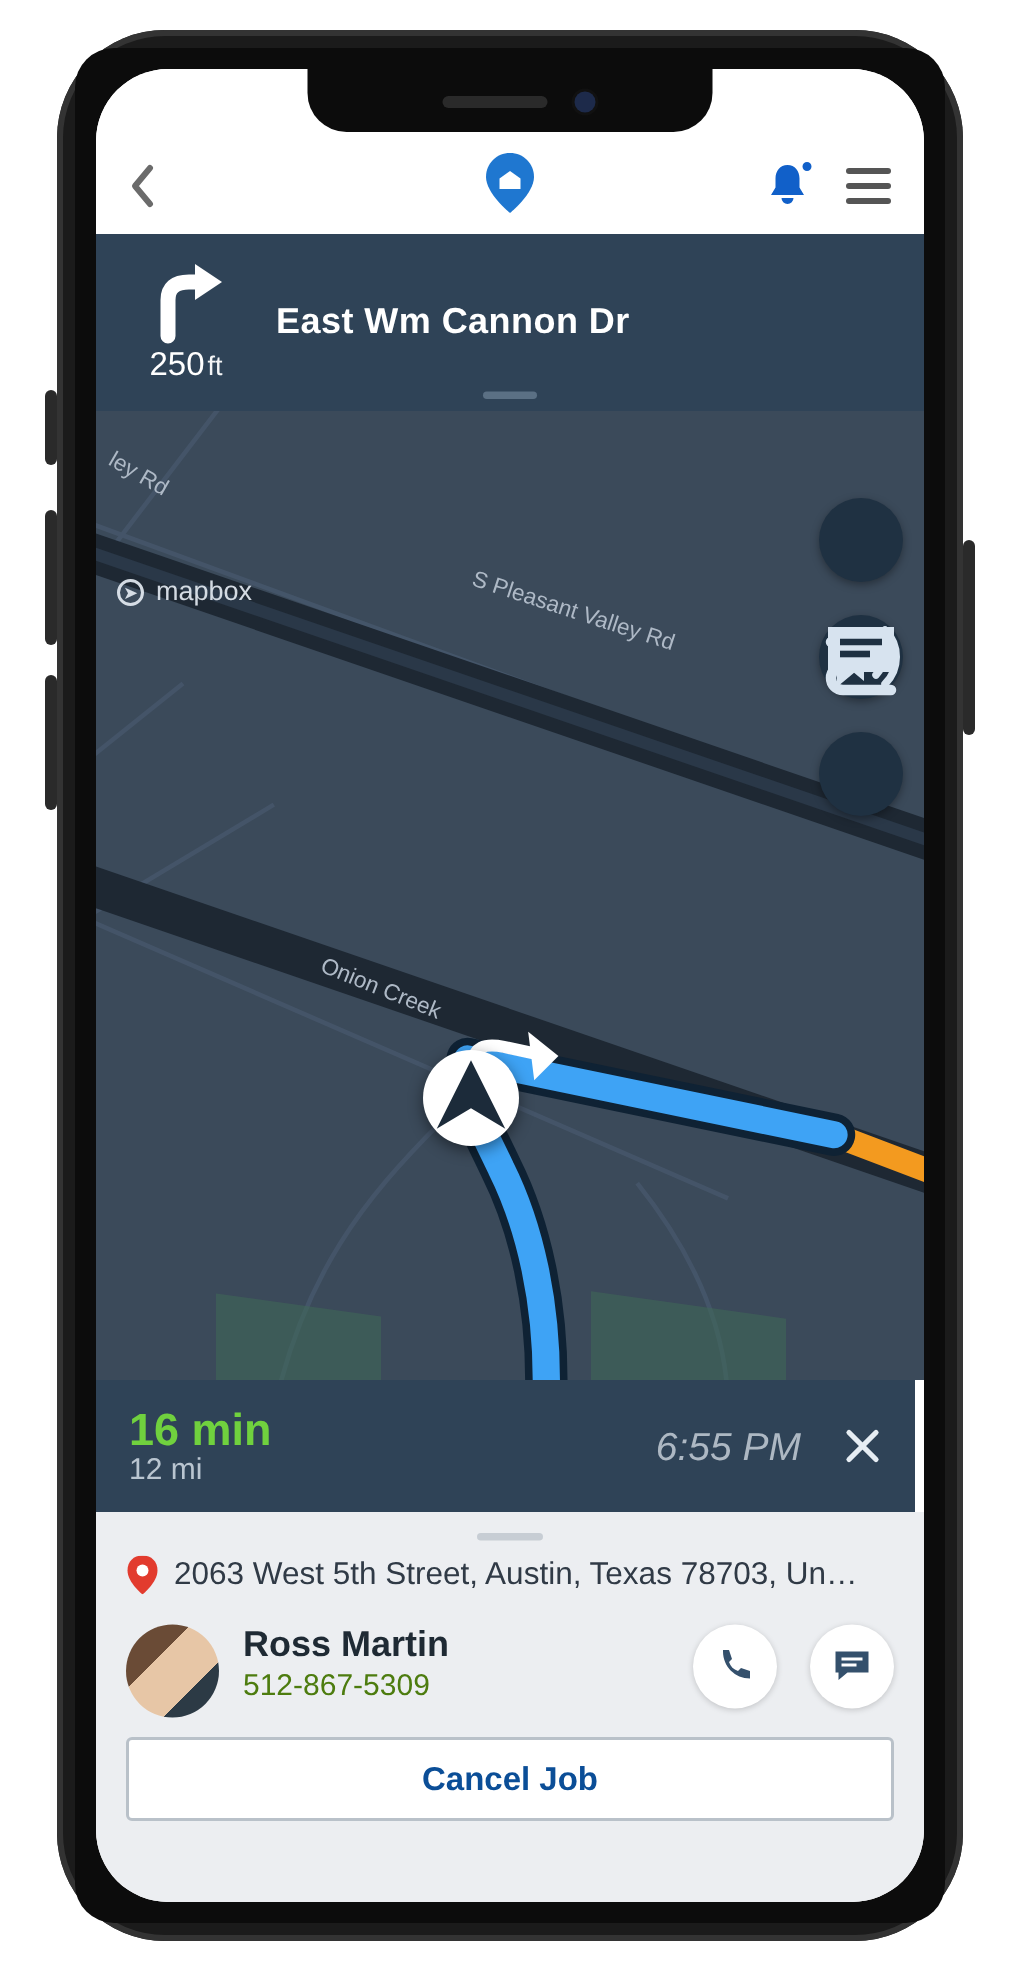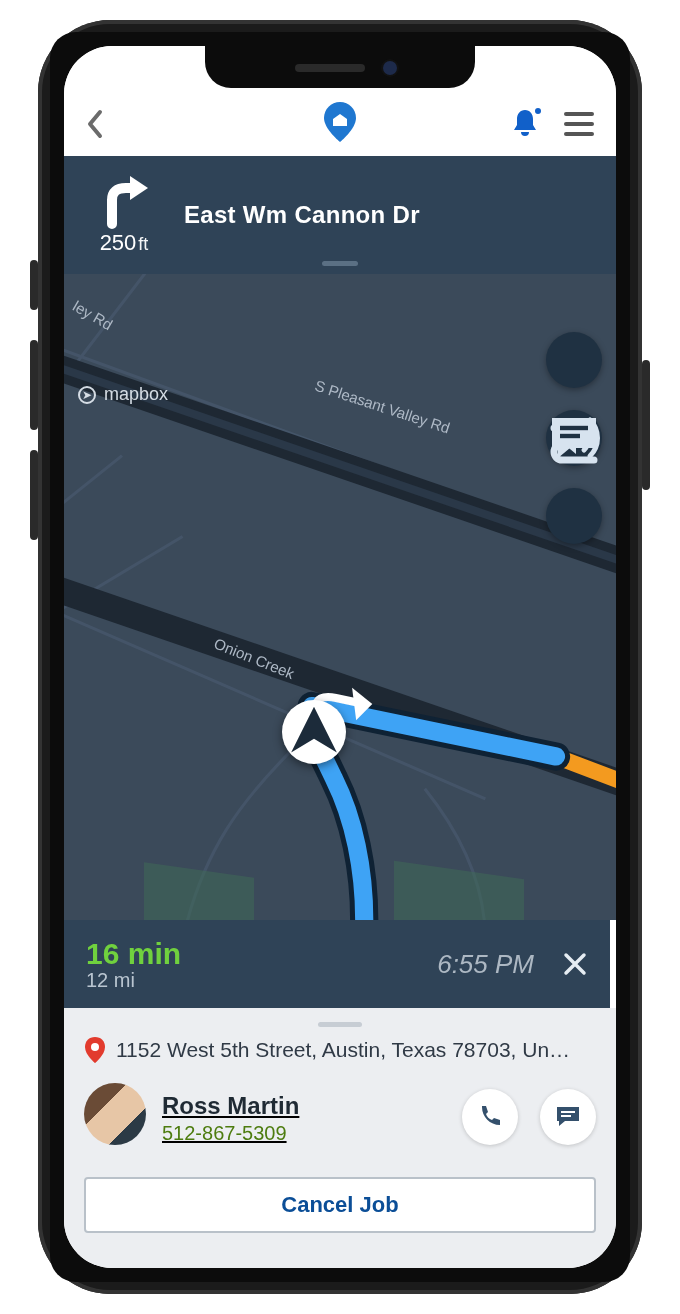--- a/index.html
+++ b/index.html
@@ -73,28 +73,28 @@
   .eta .time{ color:#70d13e; font-size:30px; font-weight:600;}
   .eta .dist{ color:#b9c5d0; font-size:20px; margin-top:-2px;}
   .eta .arrive{ margin-left:auto; color:#adb8c3; font-size:26px; margin-right:28px;font-style:italic;}
   .eta .close{ color:#e6edf3; font-size:30px; }
 
   
   .sheet{ position:absolute; left:0; right:0; bottom:0; height:260px; background:#eceef1; padding:14px 20px 20px; }
   .sheet .grab{ width:44px; height:5px; background:#c7cdd4; border-radius:3px; margin:0 auto 10px;}
   .addr{ display:flex; align-items:center; gap:10px; color:#303a46; font-size:21px; white-space:nowrap; overflow:hidden;}
   .addr .pin{ color:#e23b2e; flex:0 0 auto;}
-  .contact{ display:flex; align-items:flex-end; margin-top:20px;text-decoration:underline;}
+  .contact{ display:flex; align-items:flex-start; margin-top:20px;}
   .avatar{ width:62px; height:62px; border-radius:50%; background:linear-gradient(135deg,#6a4b36 0 35%,#e7c6a6 35% 70%,#2c3a45 70%); flex:0 0 auto;}
   .who{ margin-left:16px; }
   .who .name{ font-size:24px; font-weight:700; color:#1f2a34;}
   .who .phone{ font-size:20px; color:#4d7c0f; margin-top:2px;}
   .actions{ margin-left:auto; display:flex; gap:22px;}
   .ibtn{ width:56px; height:56px; border-radius:50%; background:#fff; box-shadow:0 1px 4px rgba(0,0,0,.18); display:flex; align-items:center; justify-content:center; color:#34506c;}
-  .btnrow{ display:flex; gap:20px; margin-top:32px;justify-content:center;}
+  .btnrow{ display:flex; gap:20px; margin-top:13px;justify-content:center;}
   .btn{ flex:1; height:56px; border:2px solid #b9c1c9; background:#fff; color:#0b4e97; font-size:22px; font-weight:700; display:flex; align-items:center; justify-content:center; border-radius:4px;}
 
   
   svg{ display:block; }
 </style>
 </head>
 <body>
 
 <div class="side-btn sb1"></div>
 <div class="side-btn sb2"></div>
@@ -241,21 +241,21 @@
 
     <div class="sheet">
       <div class="grab"></div>
       <div class="addr">
         <span class="pin">
           <svg width="22" height="26" viewBox="0 0 22 26">
                 <path d="M11 0C5 0 1 4 1 10c0 8 10 16 10 16s10-8 10-16C21 4 17 0 11 0z" fill="#e23b2e"></path>
                 <circle cx="11" cy="10" r="4" fill="#fff"></circle>
               </svg>
         </span>
-        <span>1152 West 5th Street, Austin, Texas 78703, Un…</span>
+        <span>2063 West 5th Street, Austin, Texas 78703, Un…</span>
       </div>
       <div class="contact">
         <div class="avatar"></div>
         <div class="who">
           <div class="name">Ross Martin</div>
           <div class="phone">512-867-5309</div>
         </div>
         <div class="actions">
           <div class="ibtn">
             <svg width="26" height="26" viewBox="0 0 26 26">

